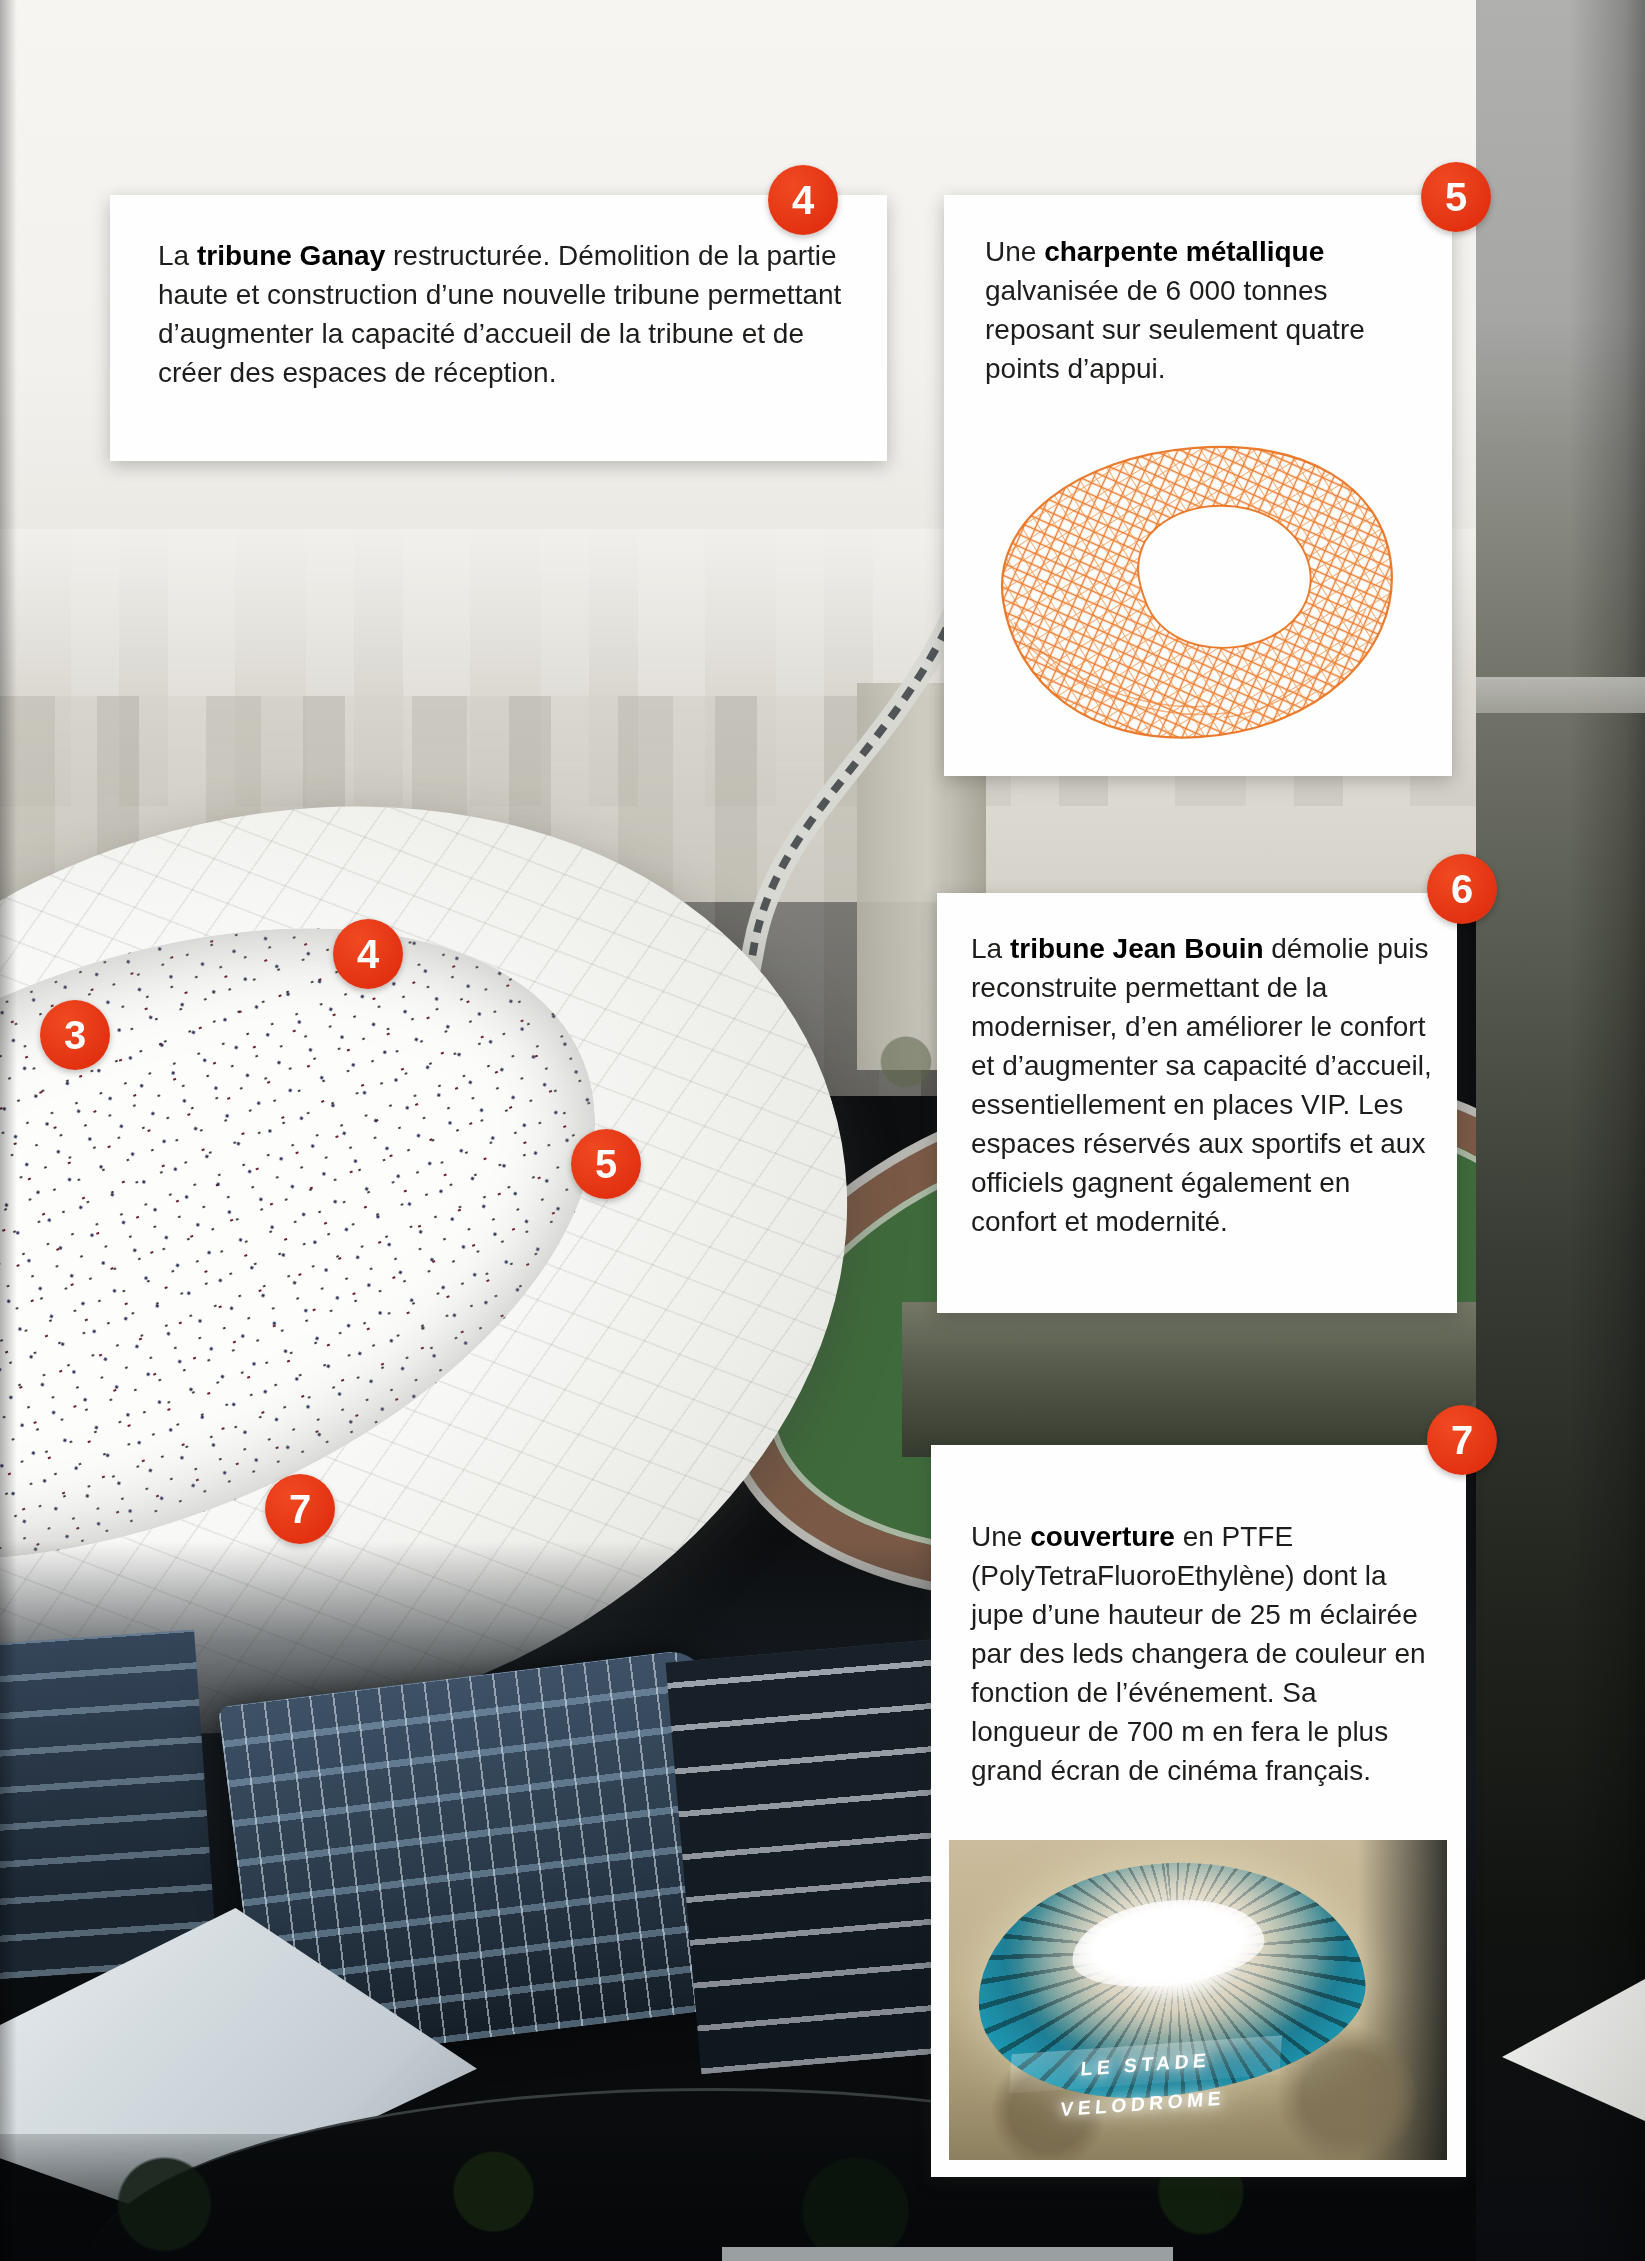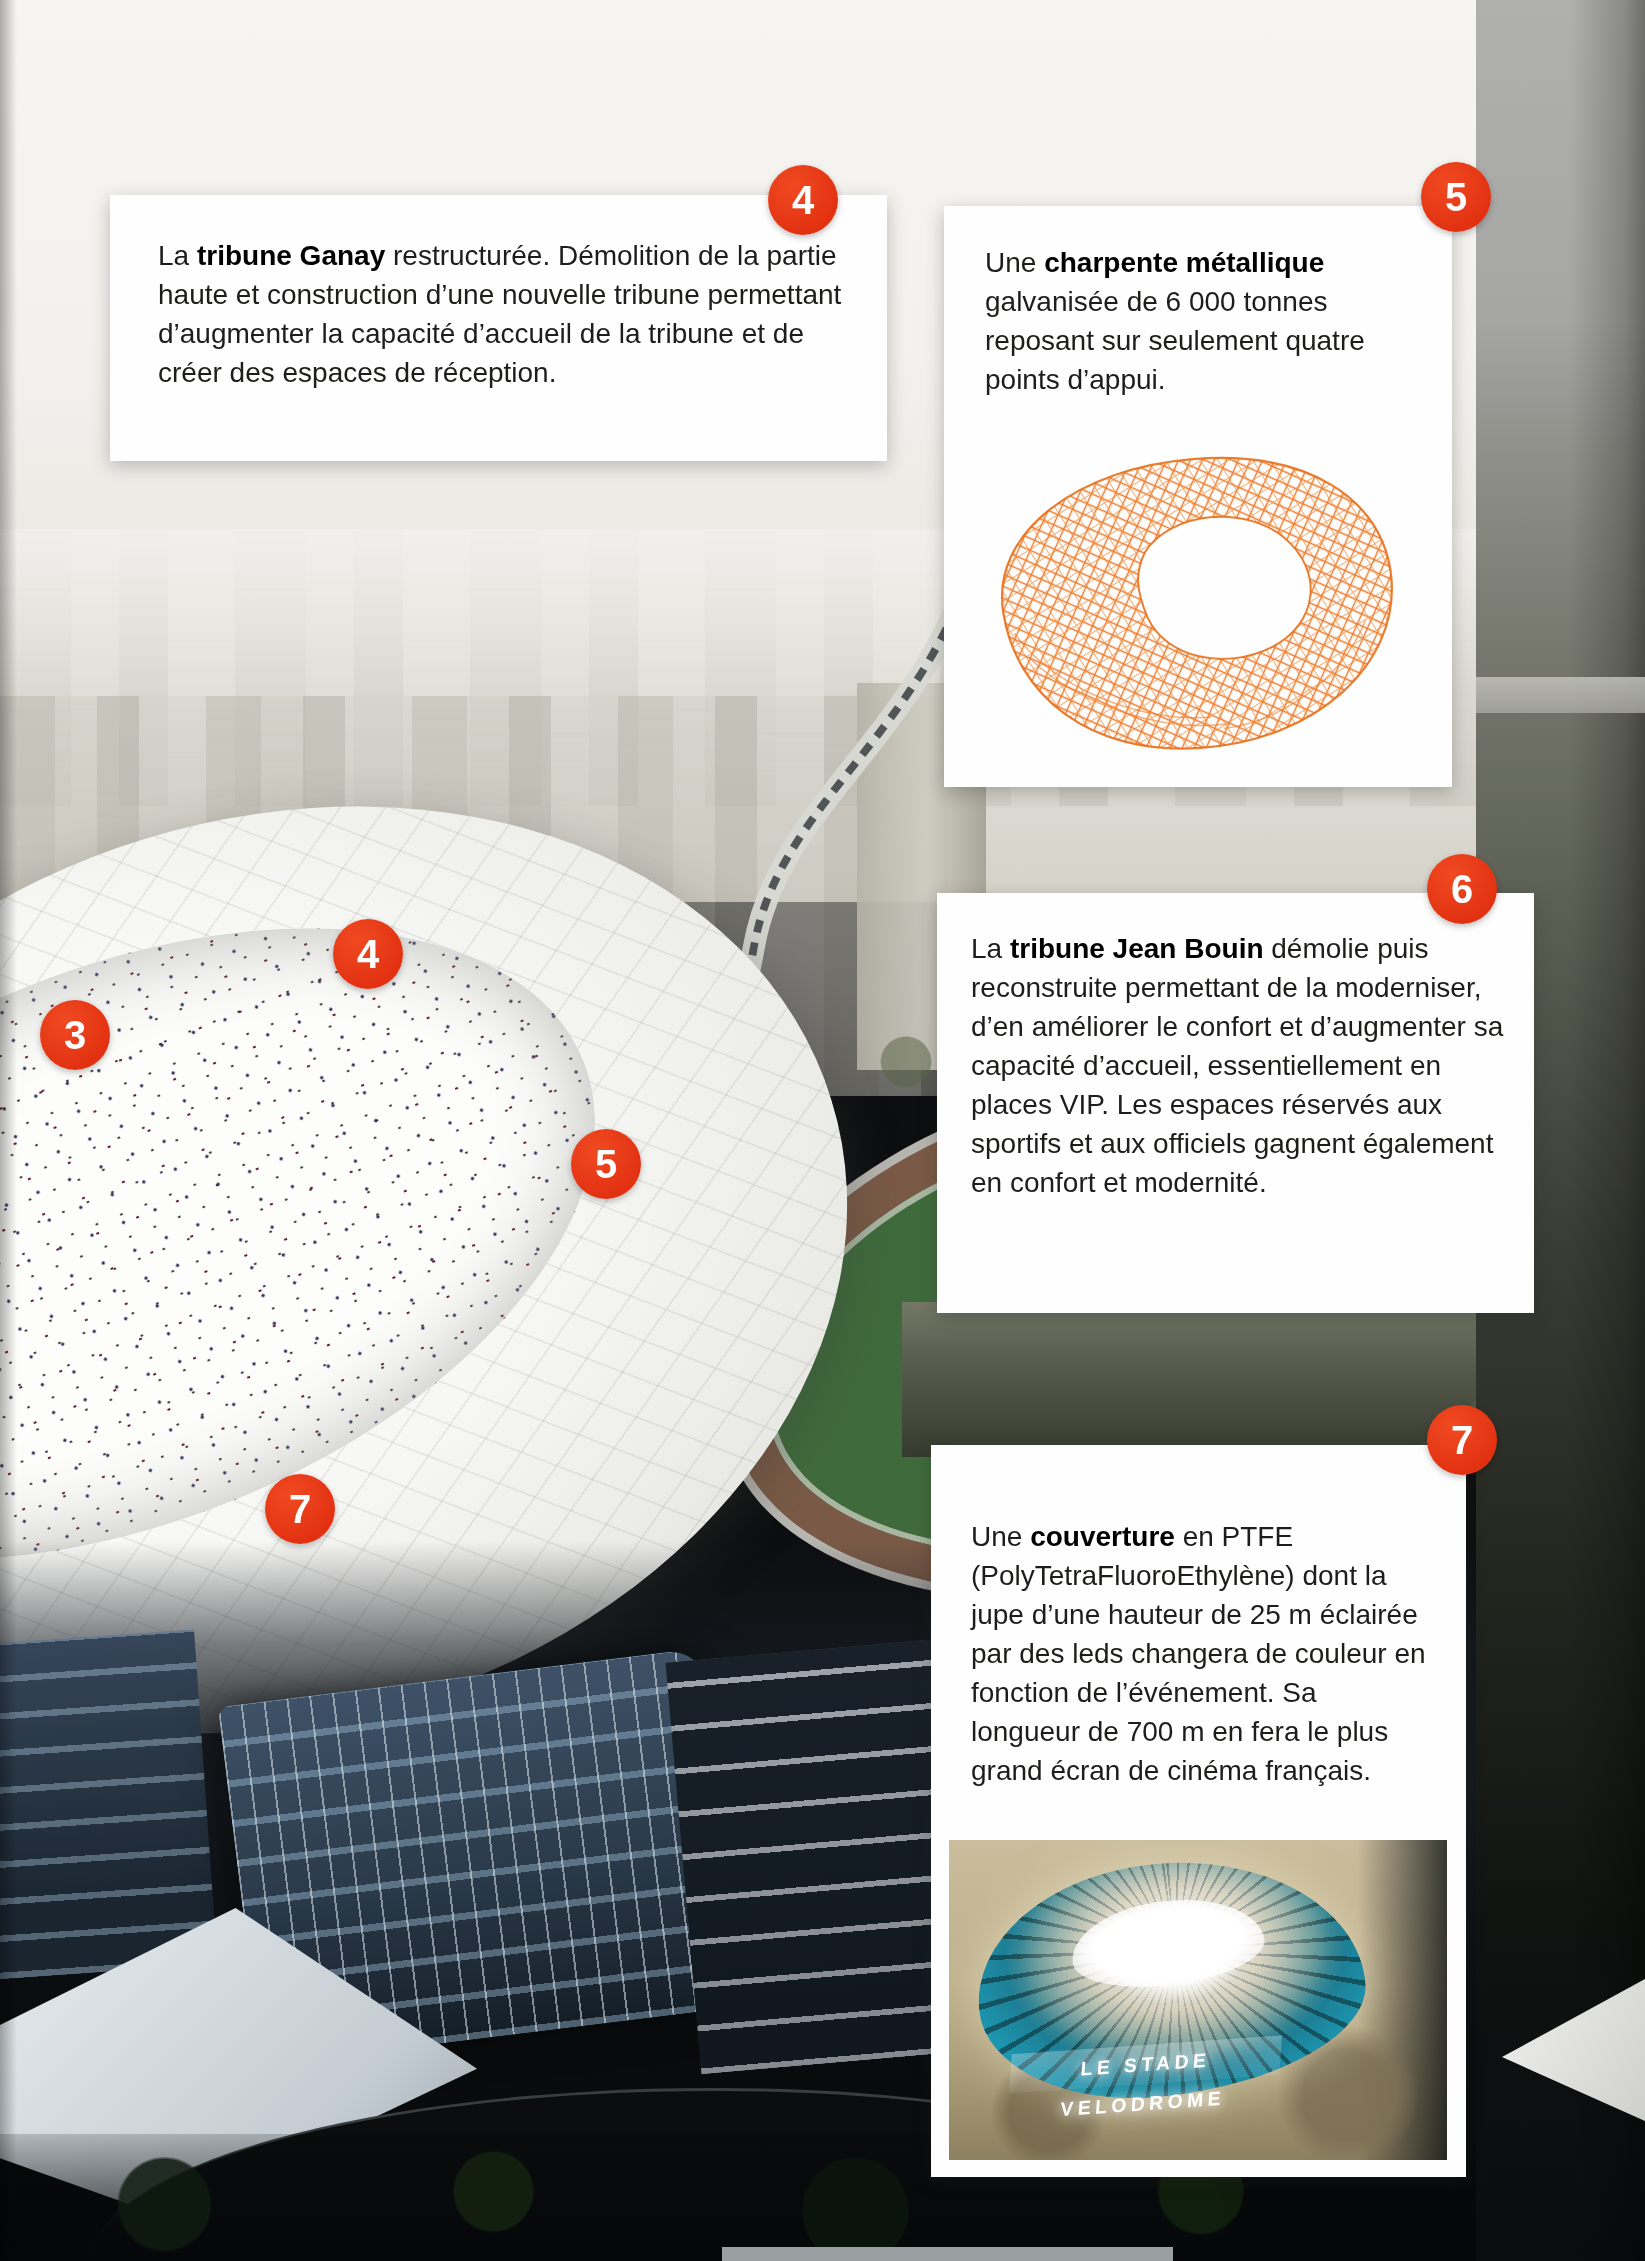--- a/index.html
+++ b/index.html
@@ -106,22 +106,22 @@
          background:radial-gradient(circle at 36% 30%,#f04a22,#e23111 72%);
          color:#fff;font-weight:bold;font-size:40px;line-height:70px;text-align:center;
          box-shadow:0 2.6px 6.4px rgba(0,0,0,.25);}
   .marker{z-index:7;}
 
   
   .panel{z-index:10;background:#fefefe;box-shadow:0 5.2px 17px rgba(40,40,36,.28);
          color:#1d1d1b;font-size:28px;line-height:39px;}
   .panel b{color:#000;}
   .panel-ganay{left:110px;top:195px;width:777px;height:266px;padding:41px 41px 0 48px;box-sizing:border-box;}
-  .panel-charpente{left:944px;top:195px;width:508px;height:581px;padding:37px 30px 0 41px;box-sizing:border-box;margin-top:11px;}
-  .panel-jeanbouin{left:937px;top:893px;width:597px;height:420px;padding:36px 23px 0 34px;box-sizing:border-box;}
+  .panel-charpente{left:944px;top:195px;width:508px;height:581px;padding:37px 30px 0 41px;box-sizing:border-box;}
+  .panel-jeanbouin{left:937px;top:893px;width:520px;height:420px;padding:36px 23px 0 34px;box-sizing:border-box;}
   .panel-couverture{left:931px;top:1445px;width:535px;height:732px;padding:72px 34px 0 40px;box-sizing:border-box;}
 
   .wireframe{left:9px;top:208px;width:477px;height:361px;}
 
   
   .night-photo{left:18px;top:395px;width:498px;height:320px;overflow:hidden;
         background:
           radial-gradient(circle at 20% 85%,rgba(120,106,76,.9) 0 39px,transparent 58px),
           radial-gradient(circle at 80% 80%,rgba(125,112,84,.9) 0 45px,transparent 71px),
           linear-gradient(90deg,rgba(5,10,14,0) 82%,rgba(5,10,14,.75)),

